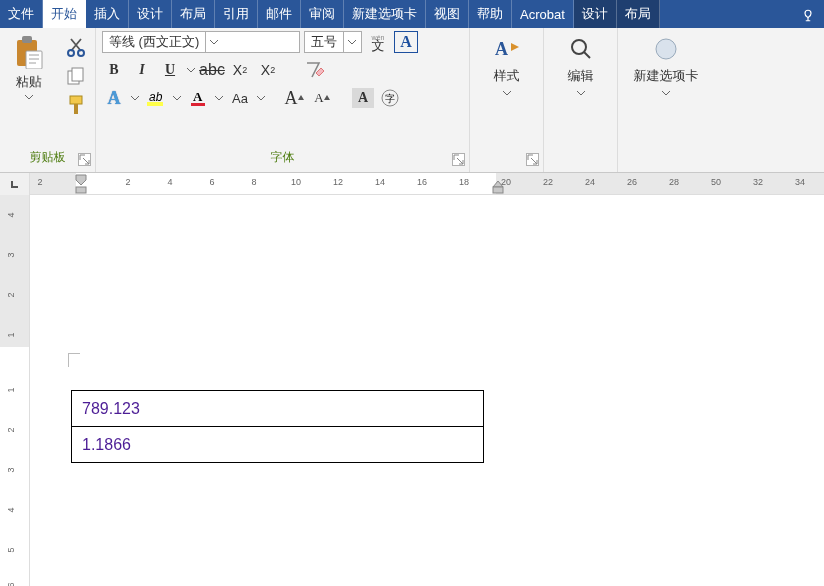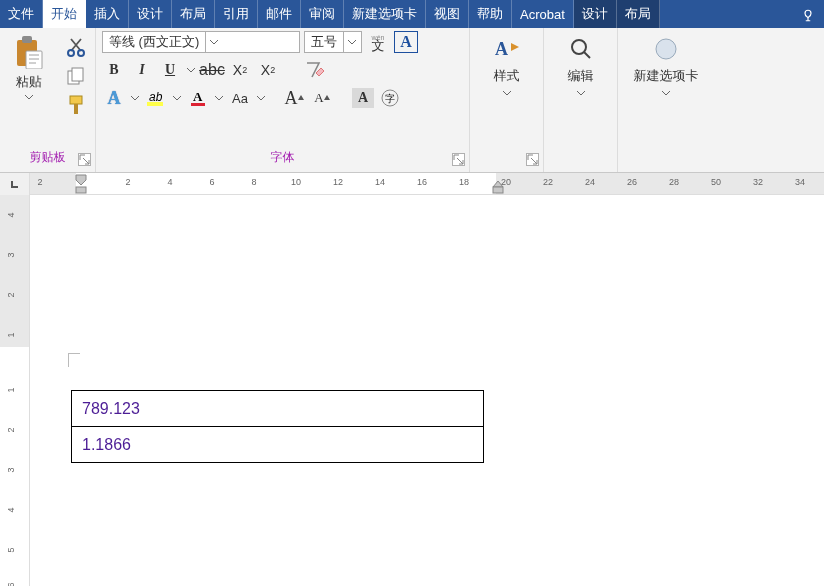--- a/index.html
+++ b/index.html
@@ -36,21 +36,21 @@
   .group {
     display: flex;
     flex-direction: column;
     padding: 3px 6px 0 6px;
     border-right: 1px solid #dcdcdc;
     position: relative;
   }
   .group-label {
     text-align: center;
     font-size: 12px;
-    color: #a21caf;
+    color: #4d7c0f;
     padding: 4px 0 6px 0;
     display:flex; align-items:center; justify-content:center;
   }
   .dlg {
     position: absolute;
     right: 4px;
     bottom: 6px;
     width: 13px; height: 13px;
     border: 1px solid #b0b0b0;
     background:#fff;

